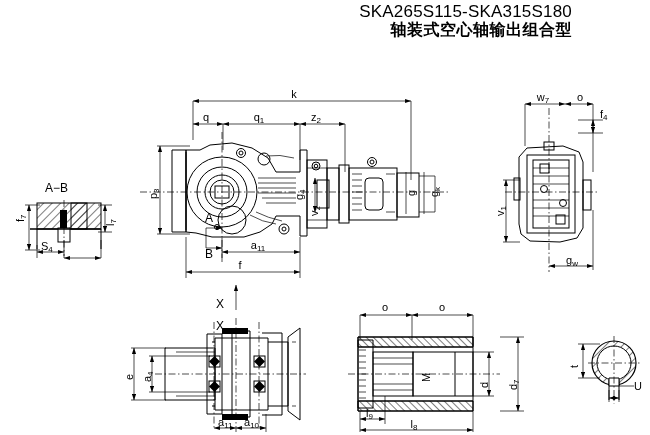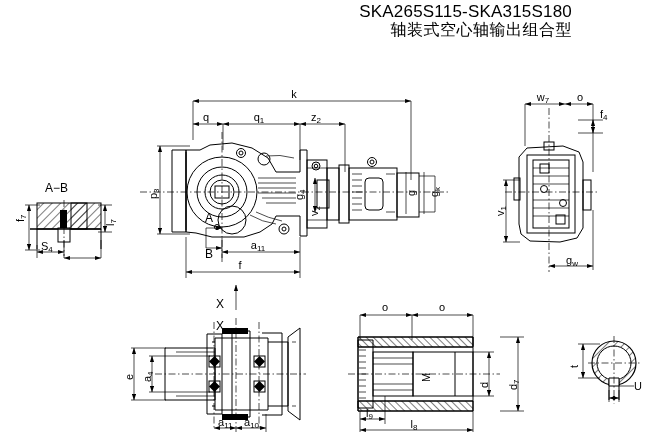--- a/index.html
+++ b/index.html
@@ -1,21 +1,21 @@
 <!DOCTYPE html>
 <html><head>
 <meta charset="utf-8">
 <style>
   html,body{margin:0;padding:0;background:#ffffff;}
   body{width:650px;height:435px;position:relative;overflow:hidden;
        font-family:"Liberation Sans", sans-serif;color:#000;}
   .stage{position:absolute;left:0;top:0;width:580px;height:435px;}
   .title{position:absolute;right:8px;top:2px;text-align:right;line-height:1.12;}
   .title .t1{font-size:17px;letter-spacing:.2px;white-space:nowrap;}
-  .title .t2{font-size:16px;font-weight:normal;letter-spacing:.5px;white-space:nowrap;}
+  .title .t2{font-size:16px;font-weight:bold;letter-spacing:.5px;white-space:nowrap;}
   svg{position:absolute;left:0;top:0;}
   .ln{stroke:#000;fill:none;stroke-width:1;}
   .lnT{stroke:#000;fill:none;stroke-width:.7;}
   .lnH{stroke:#000;fill:none;stroke-width:1.6;}
   .ctr{stroke:#000;fill:none;stroke-width:.7;stroke-dasharray:7 2.5 1.5 2.5;}
   .dimln{stroke:#000;fill:none;stroke-width:.7;}
   .fillW{fill:#ffffff;stroke:#000;stroke-width:1;}
   .fillK{fill:#000;stroke:none;}
   .lbl{font-family:"Liberation Sans",sans-serif;font-size:11px;}
   .lblb{font-family:"Liberation Sans",sans-serif;font-size:12px;}

